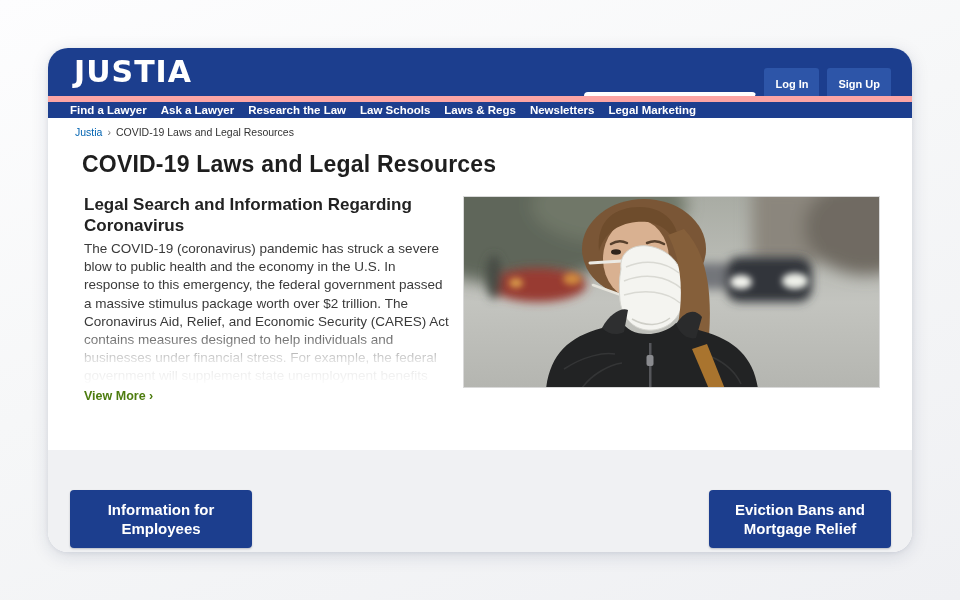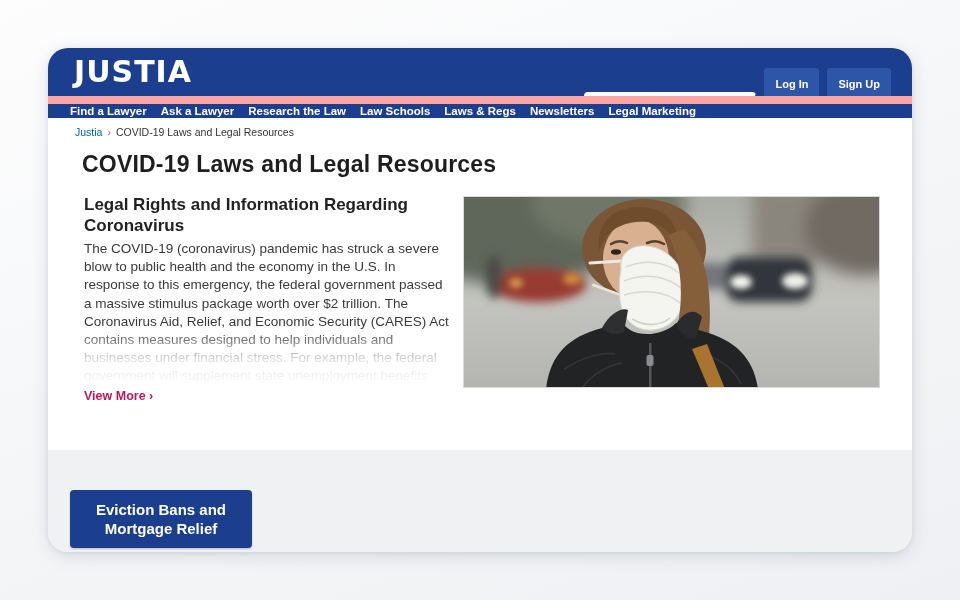--- a/index.html
+++ b/index.html
@@ -39,21 +39,21 @@
     display:flex; align-items:center; justify-content:center;
   }
   .auth-btn {
     height:15px; margin-left:8px; padding:16px 11px; background:#2d55a8;
     border:none; border-radius:3px; color:#ffffff; font-size:11px; font-weight:bold;
     font-family:"Liberation Sans", sans-serif; cursor:pointer; display:flex; align-items:center;
   }
   
   .mainnav {
     position:absolute; left:0; top:48px; width:100%; height:22px;
-    background:#1c3e8e; border-top:8px solid #fca5a5;
+    background:#1c3e8e; border-top:6px solid #fca5a5;
     display:flex; align-items:center; padding-left:22px;
   }
   .nav-item {
     color:#ffffff; font-size:11.5px; font-weight:bold; text-decoration:none;
     margin-right:14px; white-space:nowrap;
   }
   
   .breadcrumb {
     position:absolute; left:27px; top:78px; font-size:10.5px; color:#444;
     display:flex; align-items:center; gap:5px;
@@ -75,21 +75,21 @@
     overflow:hidden;
   }
   .intro-text { font-size:13.5px; line-height:18.2px; color:#3a3a3a; }
   .text-fade {
     position:absolute; left:0; bottom:0; width:100%; height:58px;
     background:linear-gradient(180deg, rgba(255,255,255,0) 0%, rgba(255,255,255,0.82) 55%, #ffffff 100%);
     pointer-events:none;
   }
   .view-more {
     position:absolute; left:36px; top:341px; font-size:12.5px; font-weight:bold;
-    color:#be185d; text-decoration:none;
+    color:#4d7c0f; text-decoration:none;
   }
   .photo-frame {
     position:absolute; left:415px; top:148px; width:417px; height:192px;
     border:1px solid #d9d9d9; overflow:hidden; background:#b7b8b3;
   }
   
   .cta-section {
     position:absolute; left:0; top:402px; width:100%; height:104px;
     background:#f0f1f3;
   }
@@ -140,21 +140,21 @@
   </nav>
 
   <div class="breadcrumb">
     <a href="#" class="crumb-link">Justia</a>
     <span class="crumb-sep">›</span>
     <span class="crumb-current">COVID-19 Laws and Legal Resources</span>
   </div>
 
   <h1 class="page-title">COVID-19 Laws and Legal Resources</h1>
 
-  <h2 class="section-heading">Legal Rights and Information Regarding Coronavirus</h2>
+  <h2 class="section-heading">Legal Search and Information Regarding Coronavirus</h2>
 
   <div class="intro-wrap">
     <p class="intro-text">The COVID-19 (coronavirus) pandemic has struck a severe blow to public health and the economy in the U.S. In response to this emergency, the federal government passed a massive stimulus package worth over $2 trillion. The Coronavirus Aid, Relief, and Economic Security (CARES) Act contains measures designed to help individuals and businesses under financial stress. For example, the federal government will supplement state unemployment benefits and expand eligibility for</p>
     <div class="text-fade"></div>
   </div>
 
   <a href="#" class="view-more">View More ›</a>
 
   <div class="photo-frame">
     <svg width="417" height="192" viewBox="0 0 417 192">
@@ -223,17 +223,18 @@
         <path d="M118,191 C128,177 145,168 158,166" stroke="#343536" stroke-width="1.5" fill="none"></path>
         <rect x="185" y="146" width="2.5" height="46" fill="#55565a"></rect>
         <rect x="182.5" y="158" width="7" height="11" rx="2" fill="#8a8b8f"></rect>
         <path d="M228,152 L243,147 L261,192 L245,192 Z" fill="#a9742e"></path>
       </g>
     </svg>
   </div>
 
   <section class="cta-section">
     <div class="cta-row">
+      <button class="cta-btn">Information for Employees</button>
       <button class="cta-btn">Eviction Bans and Mortgage Relief</button>
     </div>
   </section>
 
 </div>
 
 </body></html>

